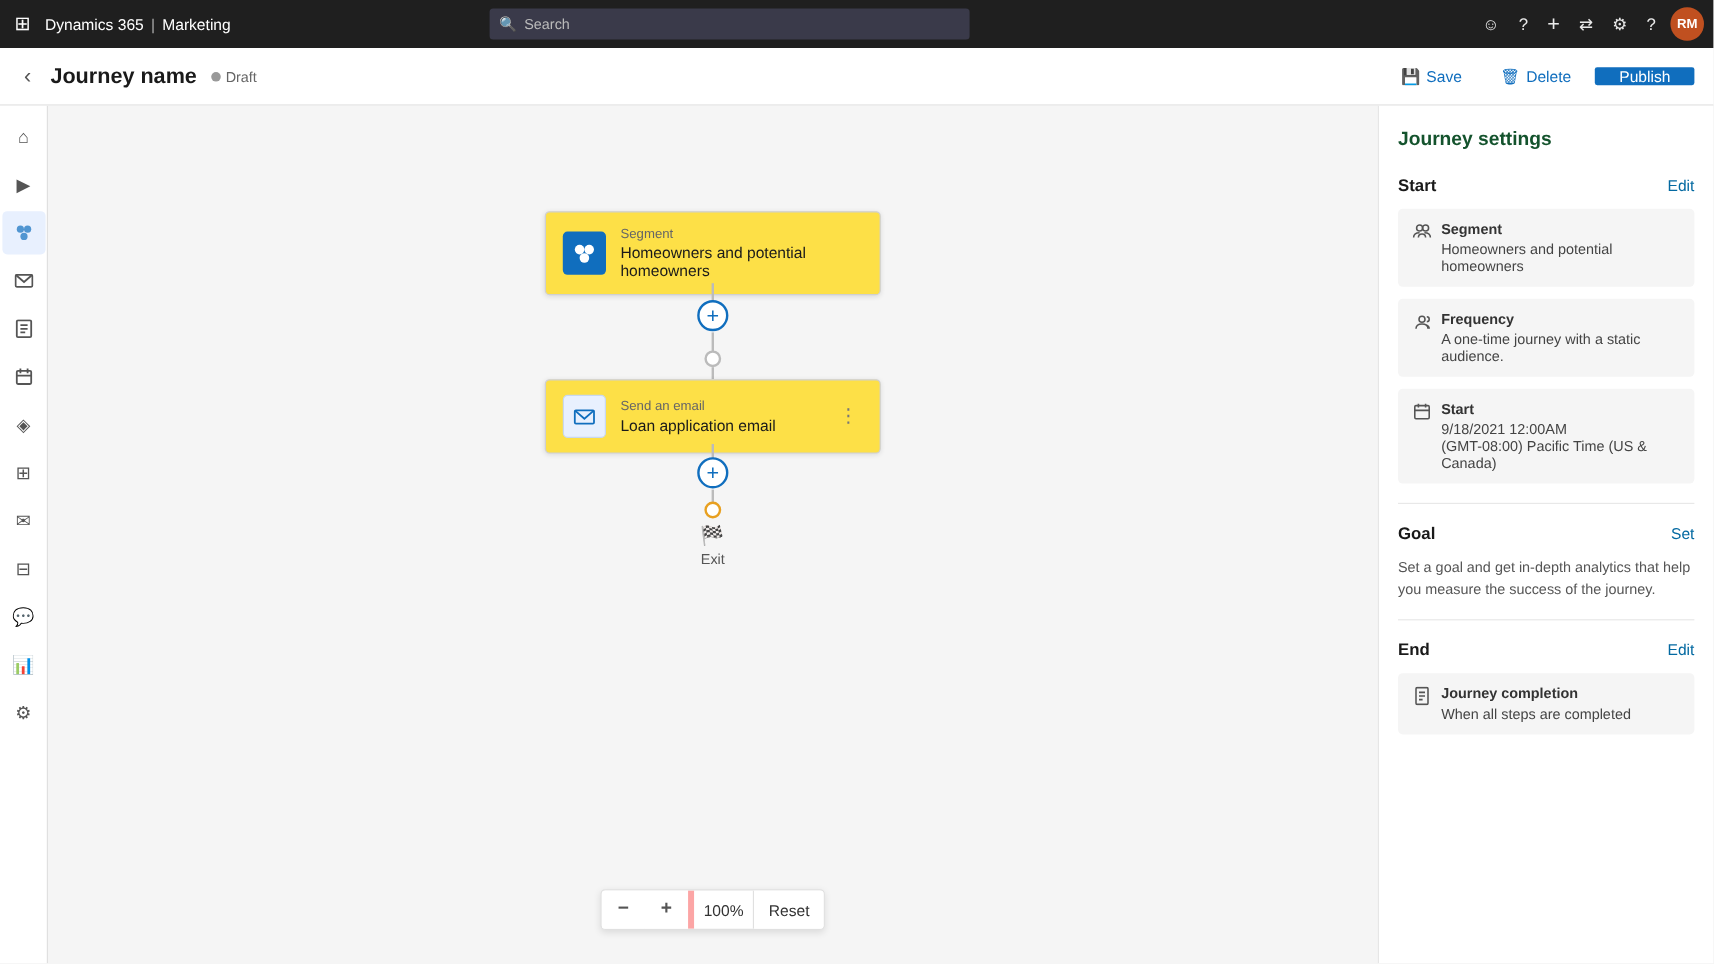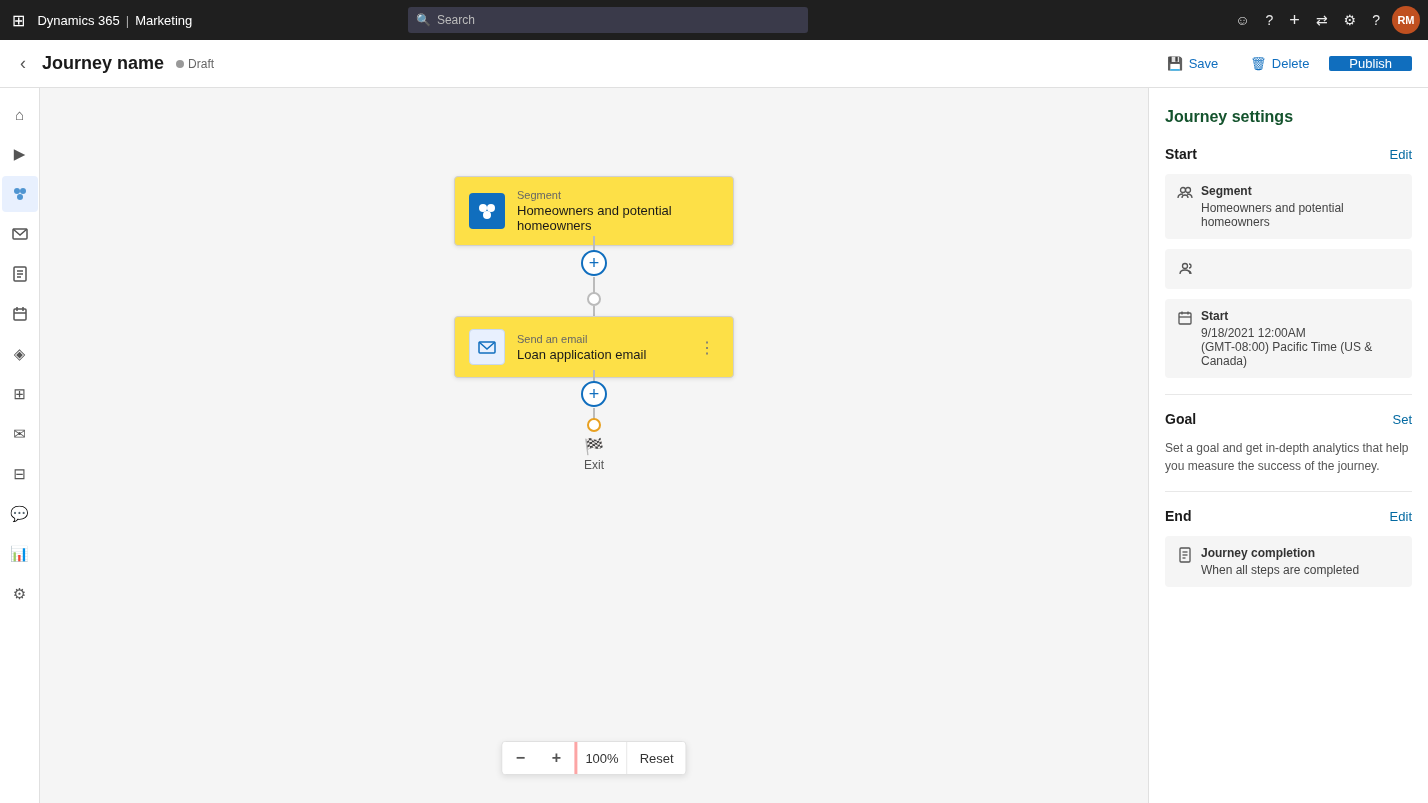--- a/index.html
+++ b/index.html
@@ -188,21 +188,21 @@
       gap: 0;
       box-shadow: 0 2px 6px rgba(0,0,0,0.1);
       overflow: hidden;
     }
     .zoom-btn {
       width: 36px; height: 32px;
       display: flex; align-items: center; justify-content: center;
       cursor: pointer; color: #555; font-size: 16px; font-weight: 600;
       border: none; background: white;
     }
-    .zoom-level { font-size: 13px; color: #333; padding: 0 8px; border-left: 3px solid #fca5a5; border-right: 1px solid #e0e0e0; height: 32px; display: flex; align-items: center; }
+    .zoom-level { font-size: 13px; color: #333; padding: 0 8px; border-left: 5px solid #fca5a5; border-right: 1px solid #e0e0e0; height: 32px; display: flex; align-items: center; }
     .zoom-reset {
       padding: 0 12px; height: 32px;
       display: flex; align-items: center; cursor: pointer;
       font-size: 13px; color: #333; border: none; background: white;
     }
   </style>
 </head>
 <body>
 
 <div class="top-nav" style="background:#1f1f1f; height:40px;">
@@ -381,20 +381,24 @@
 
     <div class="info-card">
       <span class="info-card-icon">
         <svg width="16" height="16" viewBox="0 0 16 16" fill="none" stroke="#555" stroke-width="1.3">
             <circle cx="8" cy="6" r="2.5"></circle>
             <path d="M3 14c0-2.5 2-4 5-4s5 1.5 5 4"></path>
             <path d="M12 4a2 2 0 0 1 0 4"></path>
             <path d="M14 14c0-1.5-1-2.8-2.5-3.2"></path>
           </svg>
       </span>
+      <div class="info-card-content">
+        <div class="info-card-title">Frequency</div>
+        <div class="info-card-value">A one-time journey with a static audience.</div>
+      </div>
     </div>
 
     <div class="info-card">
       <span class="info-card-icon">
         <svg width="16" height="16" viewBox="0 0 16 16" fill="none" stroke="#555" stroke-width="1.3">
             <rect x="2" y="3" width="12" height="11" rx="1"></rect>
             <line x1="5" y1="1.5" x2="5" y2="4.5"></line>
             <line x1="11" y1="1.5" x2="11" y2="4.5"></line>
             <line x1="2" y1="7" x2="14" y2="7"></line>
           </svg>

